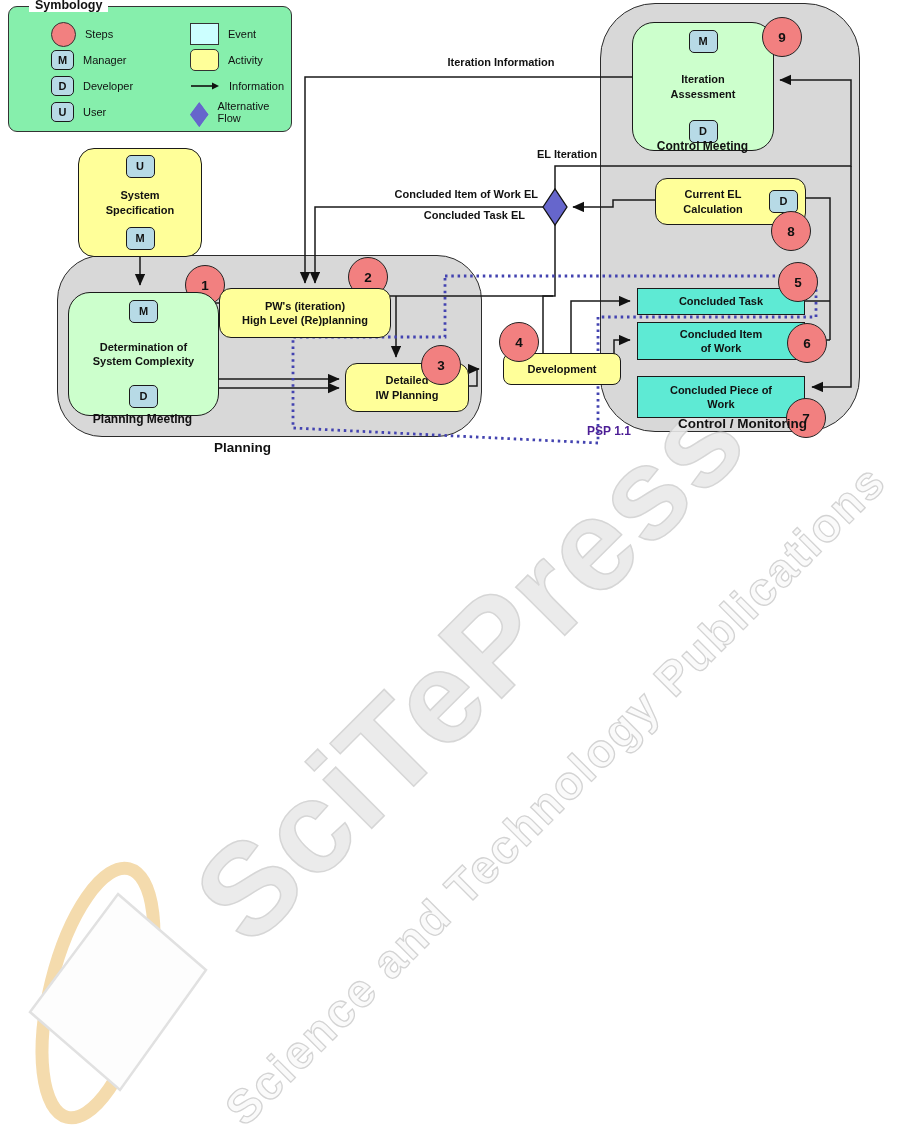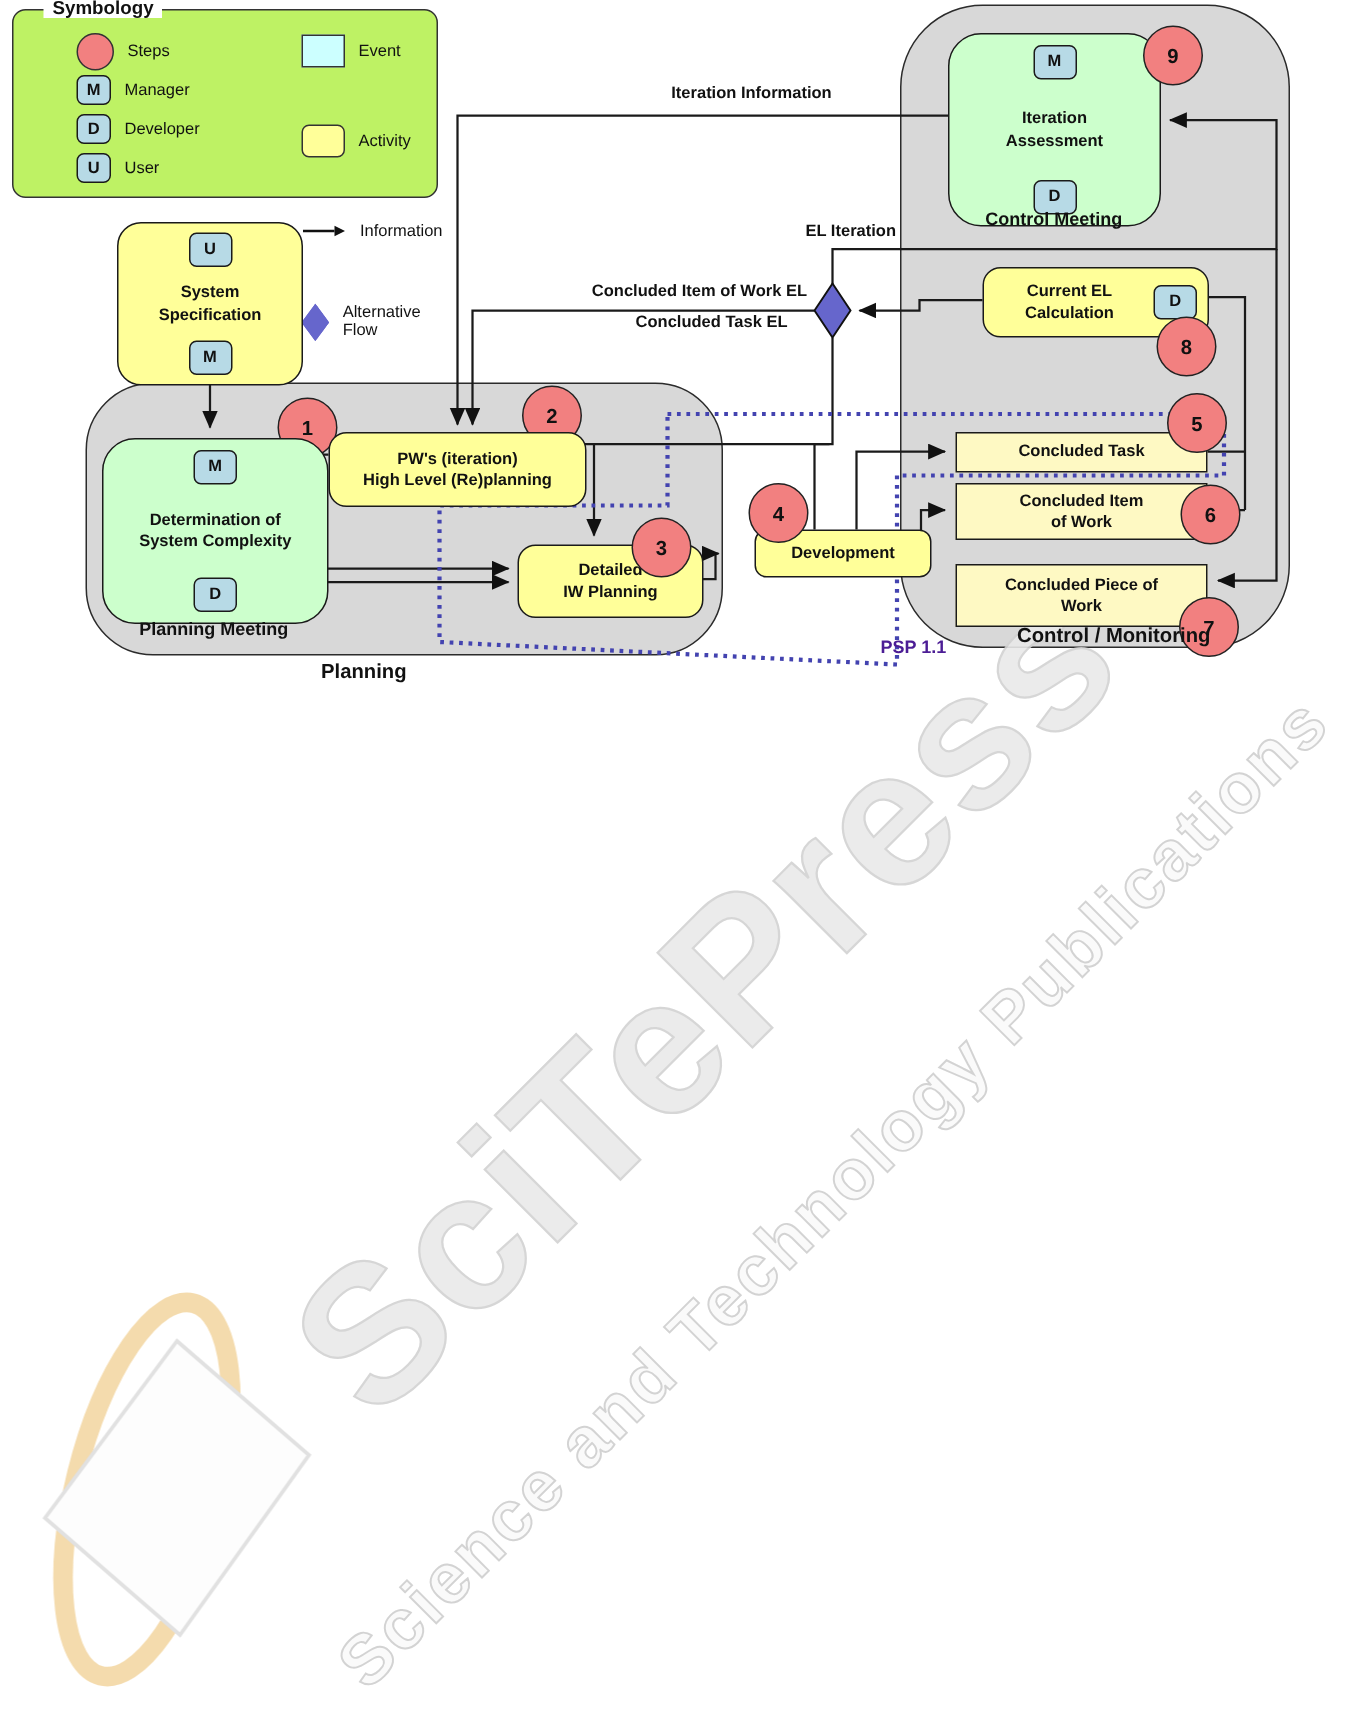--- a/index.html
+++ b/index.html
@@ -4,29 +4,29 @@
 <style>
   html,body{margin:0;padding:0;background:#ffffff;}
   .canvas{position:relative;width:901px;height:1144px;background:#ffffff;overflow:hidden;
           font-family:"Liberation Sans",sans-serif;color:#111;}
   .layer{position:absolute;left:0;top:0;width:901px;height:1144px;pointer-events:none;}
   .region{position:absolute;background:#d8d8d8;border:1.6px solid #2b2b2b;}
   .abox{position:absolute;display:flex;flex-direction:column;align-items:center;justify-content:center;
         font-weight:bold;font-size:11px;line-height:1.3;text-align:center;border:1.6px solid #1a1a1a;}
   .activity{background:#ffff99;border-radius:12px;}
   .process{background:#ccffcc;border-radius:22px;justify-content:space-between;padding:7px 0;}
-  .event{background:#fef9c3;border-radius:0;border-width:1.2px;text-align:center;}
+  .event{background:#5eead4;border-radius:0;border-width:1.2px;text-align:center;}
   .badge{display:inline-flex;align-items:center;justify-content:center;width:27px;height:21px;
          background:#b7dae6;border:1.4px solid #1a1a1a;border-radius:5px;font-weight:bold;font-size:11px;}
   .circle{position:absolute;width:38px;height:38px;border-radius:50%;background:#f28080;
           border:1.4px solid #222;display:flex;align-items:center;justify-content:center;
           font-weight:bold;font-size:13.5px;}
   .lbl{position:absolute;font-weight:bold;font-size:11px;line-height:1.2;}
   .rlbl{position:absolute;font-weight:bold;font-size:13.5px;}
-  .legend{position:absolute;left:8px;top:6px;width:282px;height:124px;background:#bef264;
+  .legend{position:absolute;left:8px;top:6px;width:282px;height:124px;background:#86efac;
           border:1.4px solid #333;border-radius:9px;}
   .legend .title{position:absolute;top:-9px;left:20px;background:#fff;padding:0 6px;
                  font-weight:bold;font-size:12.5px;}
   .lrow{display:flex;align-items:center;gap:9px;height:26px;font-size:11px;margin-left:32px;}
   .lcol{position:absolute;top:14px;display:flex;flex-direction:column;}
   .sw-circle{width:23px;height:23px;border-radius:50%;background:#f28080;border:1.3px solid #333;}
   .sw-event{width:27px;height:20px;background:#ccffff;border:1.2px solid #333;}
   .sw-activity{width:27px;height:20px;background:#ffff99;border:1.2px solid #333;border-radius:5px;}
   .sw-diamond{color:#6666cc;font-size:24px;transform:scaleY(1.35);display:inline-block;line-height:20px;
               text-shadow:0 0 0 #6666cc;}
@@ -90,21 +90,21 @@
       </div>
       <div class="lrow">
         <span class="badge" style="width:21px;height:18px;">D</span>
         <span>Developer</span>
       </div>
       <div class="lrow">
         <span class="badge" style="width:21px;height:18px;">U</span>
         <span>User</span>
       </div>
     </div>
-    <div class="lcol" style="left:160px;width:134px;gap:34px;">
+    <div class="lcol" style="left:149px;width:134px;">
       <div class="lrow">
         <span class="sw-event"></span>
         <span>Event</span>
       </div>
       <div class="lrow">
         <span class="sw-activity"></span>
         <span>Activity</span>
       </div>
       <div class="lrow">
         <svg width="30" height="10">

